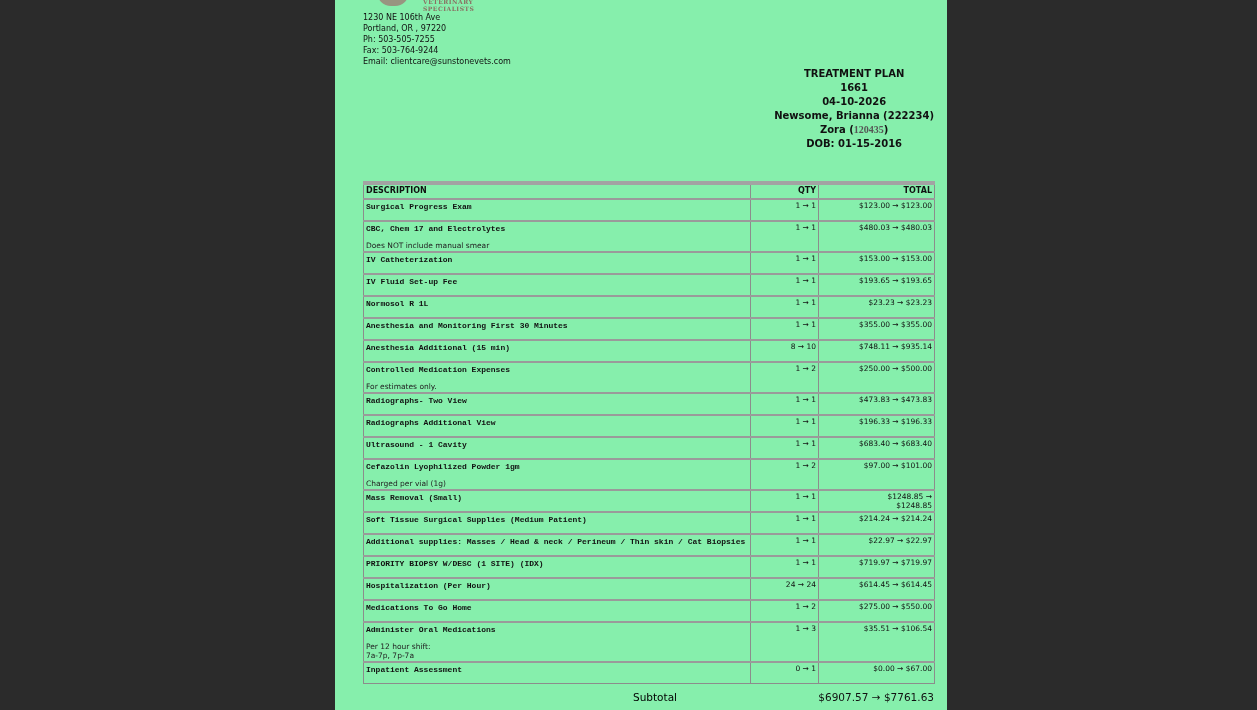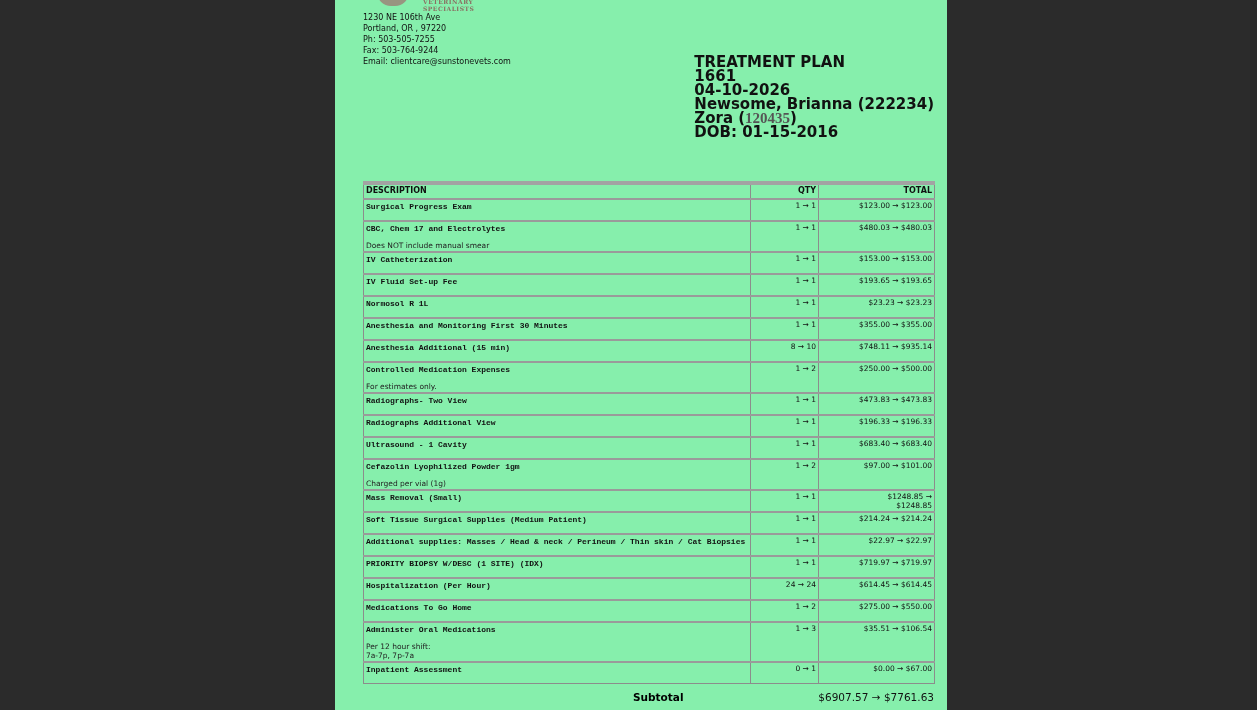--- a/index.html
+++ b/index.html
@@ -23,22 +23,22 @@
     .logo .tag {
       position: absolute; left: 50px; top: 6px;
       font-family: "DejaVu Serif", serif; font-size: 6px; font-weight: bold;
       letter-spacing: 0.5px; color: #8a6f62;
     }
     .address {
       position: absolute; left: 28px; top: 12px;
       font-size: 8px; line-height: 11px; color: #111;
     }
     .plan-header {
-      position: absolute; right: 13px; top: 55px; text-align: left;
-      font-size: 15px; font-weight: bold; line-height: 14px; color: #111;
+      position: absolute; right: 13px; top: 67px; text-align: center;
+      font-size: 10px; font-weight: bold; line-height: 14px; color: #111;
     }
     .plan-header .pid { color: #555; font-weight: bold; font-family: Liberation Serif, serif; }
     table.items {
       position: absolute; left: 28px; top: 181px; width: 571px;
       border-collapse: collapse; table-layout: fixed;
       font-size: 8px; color: #111;
     }
     table.items col.c1 { width: 387px; }
     table.items col.c2 { width: 68px; }
     table.items col.c3 { width: 116px; }
@@ -50,21 +50,21 @@
     table.items th.desc { text-align: left; }
     table.items th.qty, table.items th.total { text-align: right; }
     table.items tbody tr { border-top: 2px solid #9a9a9a; }
     table.items td { height: 18px; }
     table.items td.qty, table.items td.total { text-align: right; font-size: 7.5px; padding-left: 31px; }
     .item-name { font-weight: bold; display: block; line-height: 11px; font-family: Liberation Mono, monospace; }
     .item-note { display: block; font-size: 7.5px; line-height: 9px; margin-top: 7px; color: #222; white-space: pre-line; }
     .subtotal {
       position: absolute; top: 691px; left: 0; width: 612px; font-size: 10.5px; height: 14px;
     }
-    .subtotal .label { position: absolute; left: 298px; font-weight: bold; }
+    .subtotal .label { position: absolute; left: 298px; font-weight: normal; }
     .subtotal .value { position: absolute; right: 13px; color: #111; }
   </style>
 </head>
 <body>
 
 <div class="page">
   <div class="logo">
     <div class="mark"></div>
     <div class="tag">VETERINARY SPECIALISTS</div>
   </div>

